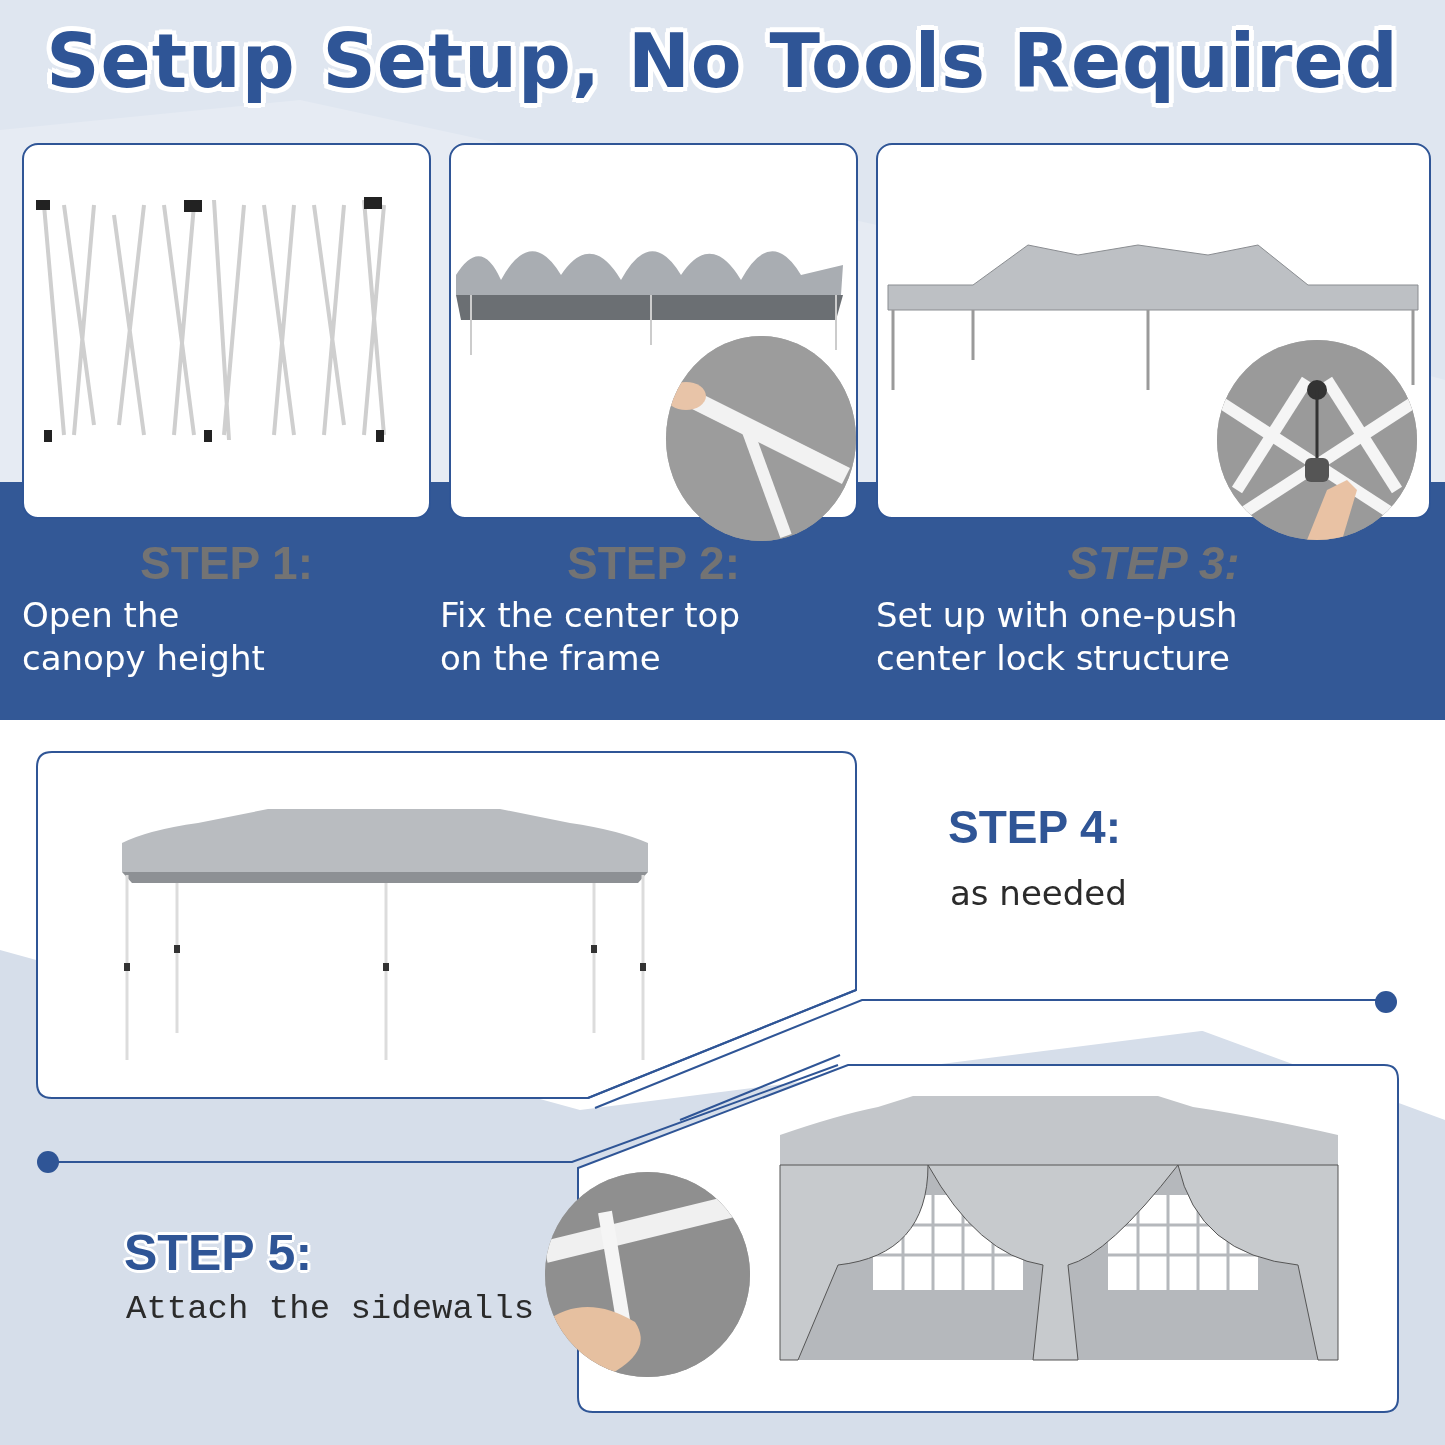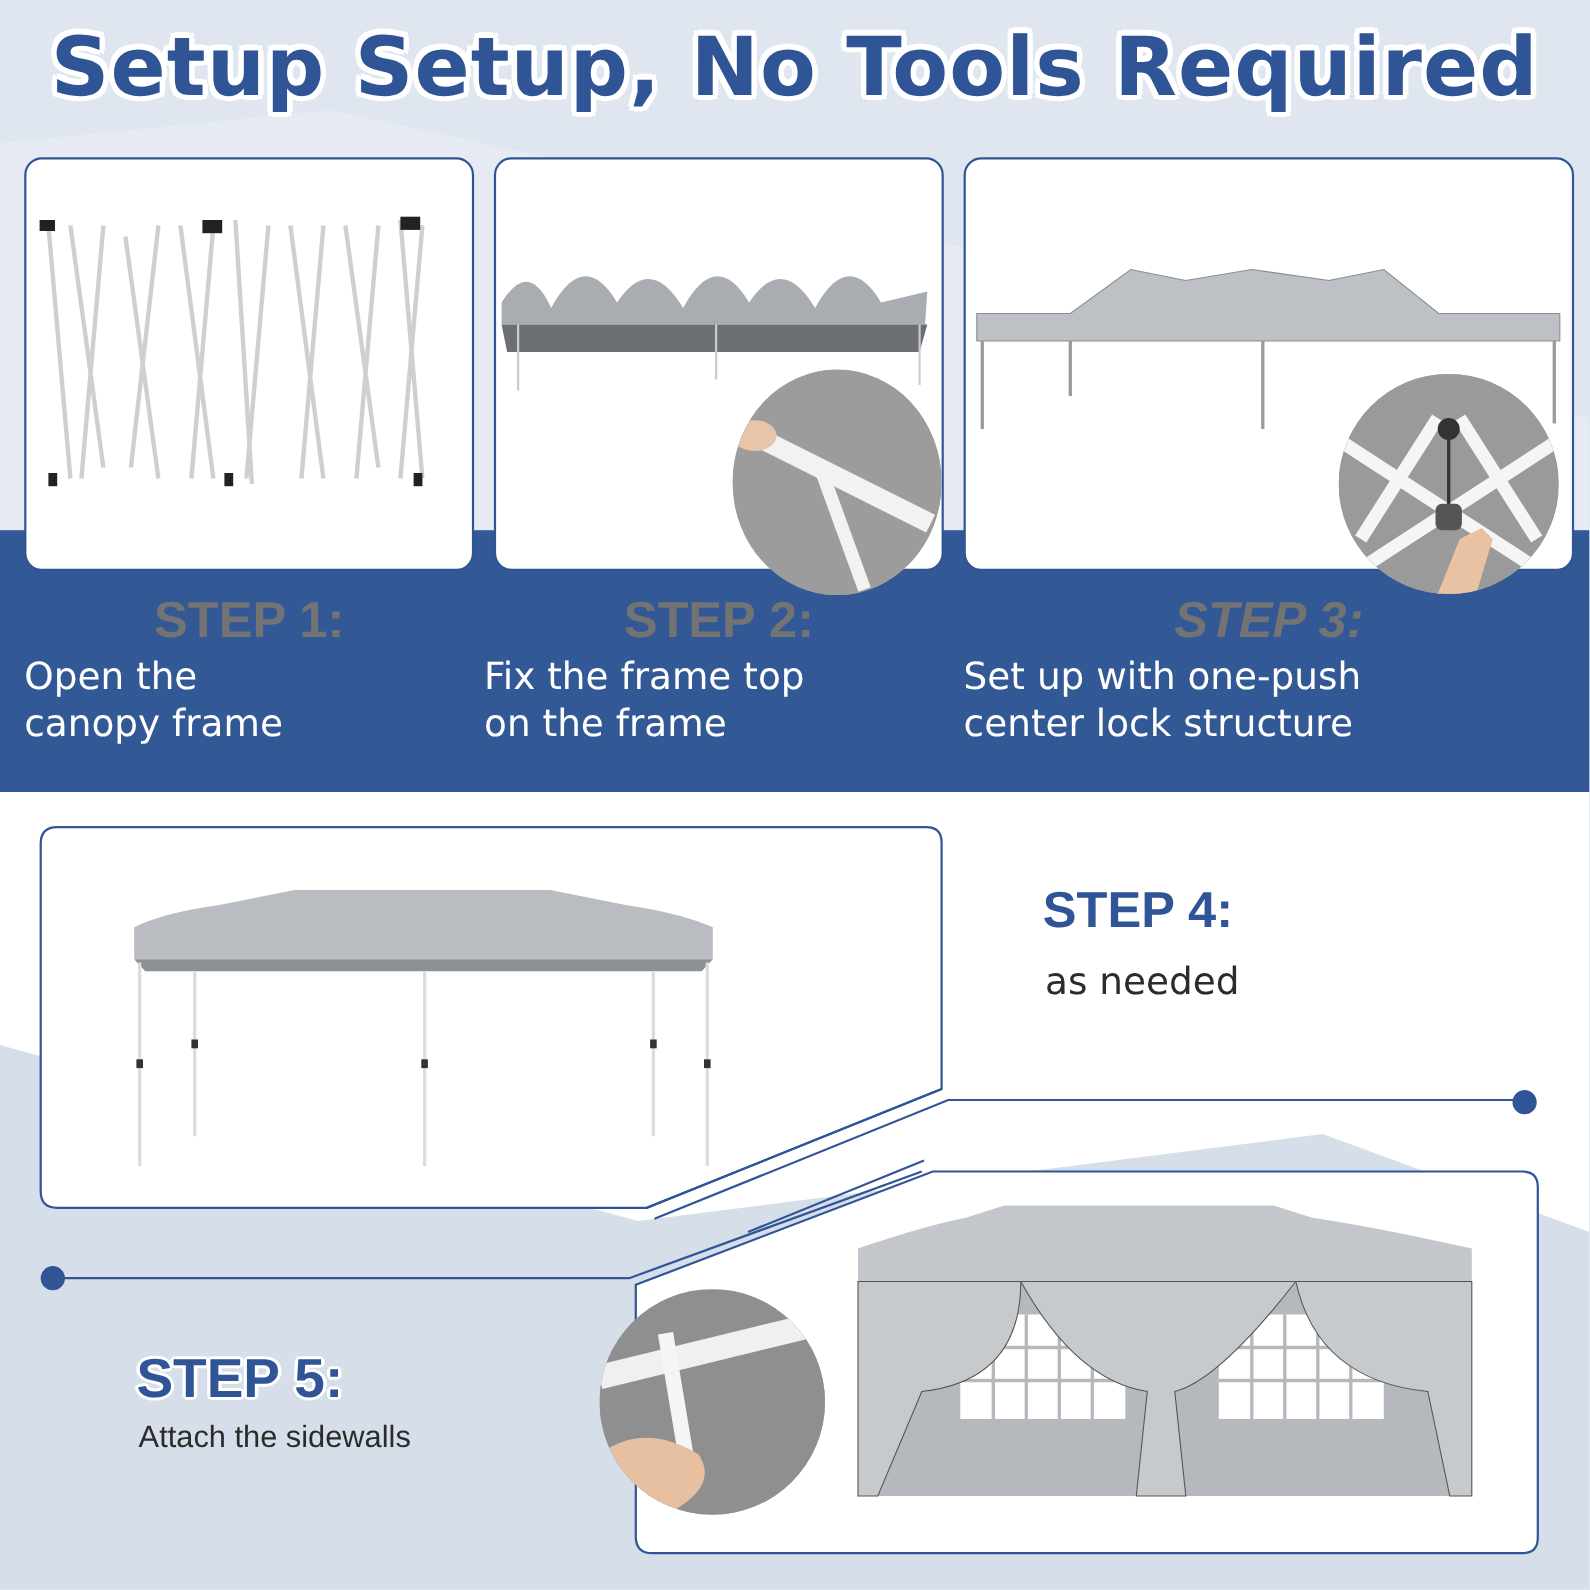--- a/index.html
+++ b/index.html
@@ -9,21 +9,21 @@
   .band{position:absolute;left:0;top:482px;width:1445px;height:238px;background:#335896;}
   .title{position:absolute;left:0;top:18px;width:1445px;text-align:center;font-family:"DejaVu Sans",sans-serif;font-weight:bold;font-size:74px;letter-spacing:1px;color:#2f5596;
     text-shadow:-5px 0 0 #fff,5px 0 0 #fff,0 -5px 0 #fff,0 5px 0 #fff,-4px -4px 0 #fff,4px 4px 0 #fff,-4px 4px 0 #fff,4px -4px 0 #fff;}
   .card{position:absolute;background:#fff;border:2px solid #2f5596;border-radius:16px;box-sizing:border-box;overflow:hidden;}
   .step-h{position:absolute;text-align:center;font-family:"Liberation Sans",sans-serif;font-weight:bold;font-size:46px;color:#737373;letter-spacing:0px;}
   .step-t{position:absolute;font-family:"DejaVu Sans",sans-serif;font-size:34px;line-height:43px;color:#fff;}
   .step4-h{position:absolute;left:948px;top:800px;font-family:"Liberation Sans",sans-serif;font-weight:bold;font-size:46px;color:#2f5596;}
   .step4-t{position:absolute;left:950px;top:866px;font-family:"DejaVu Sans",sans-serif;font-size:34px;line-height:54px;color:#2b2b2b;}
   .step5-h{position:absolute;left:124px;top:1224px;font-family:"Liberation Sans",sans-serif;font-weight:bold;font-size:50px;color:#2f5596;
     text-shadow:-3px 0 0 #fff,3px 0 0 #fff,0 -3px 0 #fff,0 3px 0 #fff,-2px -2px 0 #fff,2px 2px 0 #fff,-2px 2px 0 #fff,2px -2px 0 #fff;}
-  .step5-t{position:absolute;left:126px;top:1290px;font-family:Liberation Sans, sans-serif;font-size:28px;color:#2b2b2b;}
+  .step5-t{position:absolute;left:126px;top:1290px;font-family:Liberation Mono, monospace;font-size:34px;color:#2b2b2b;}
   .circle{position:absolute;border-radius:50%;overflow:hidden;background:radial-gradient(circle at 40% 40%,#c9c9c9,#8e8e8e);}
   svg{display:block;}
 </style>
 </head>
 <body>
 
 <div class="bg-light"></div>
 
 <svg class="bg-white-wedge" width="1445" height="1445" viewBox="0 0 1445 1445">
   <polygon points="0,130 300,100 900,230 1445,380 1445,482 0,482" fill="#e6ebf3"></polygon>
@@ -95,26 +95,26 @@
     <circle cx="100" cy="50" r="10" fill="#333"></circle>
     <line x1="100" y1="50" x2="100" y2="120" stroke="#333" stroke-width="3"></line>
     <rect x="88" y="118" width="24" height="24" rx="6" fill="#555"></rect>
     <path d="M90,200 L110,150 L130,140 L140,150 L125,200 Z" fill="#e9c2a4"></path>
   </svg>
 </div>
 
 <div class="step-h" style="left:22px;top:536px;width:409px;">STEP 1:</div>
 <div class="step-t" style="left:22px;top:594px;width:409px;">
   <div>Open the</div>
-  <div>canopy frame</div>
+  <div>canopy height</div>
 </div>
 
 <div class="step-h" style="left:449px;top:536px;width:409px;">STEP 2:</div>
 <div class="step-t" style="left:440px;top:594px;width:425px;">
-  <div>Fix the frame top</div>
+  <div>Fix the center top</div>
   <div>on the frame</div>
 </div>
 
 <div class="step-h" style="left:876px;top:536px;width:555px;font-style:italic;">STEP 3:</div>
 <div class="step-t" style="left:876px;top:594px;width:555px;">
   <div>Set up with one-push</div>
   <div>center lock structure</div>
 </div>
 
 <svg style="position:absolute;left:0;top:0;" width="1445" height="1445" viewBox="0 0 1445 1445">

